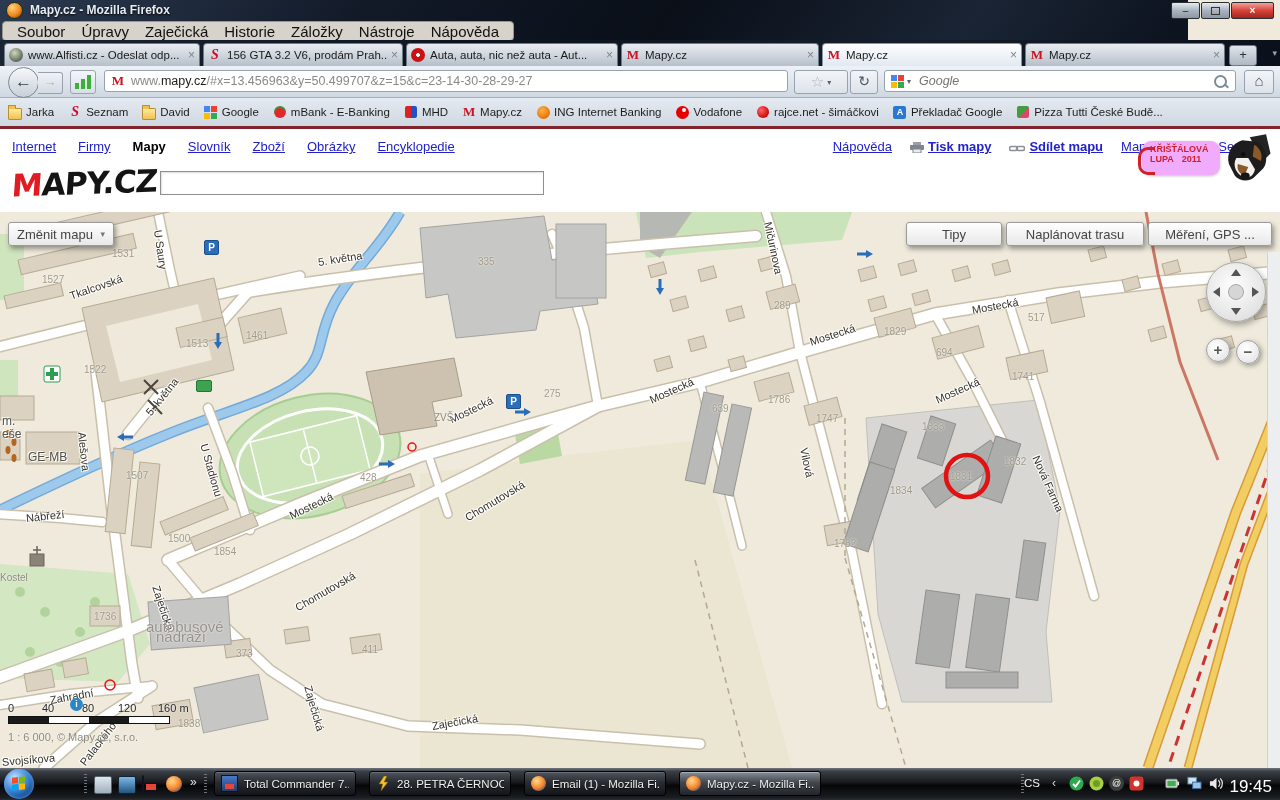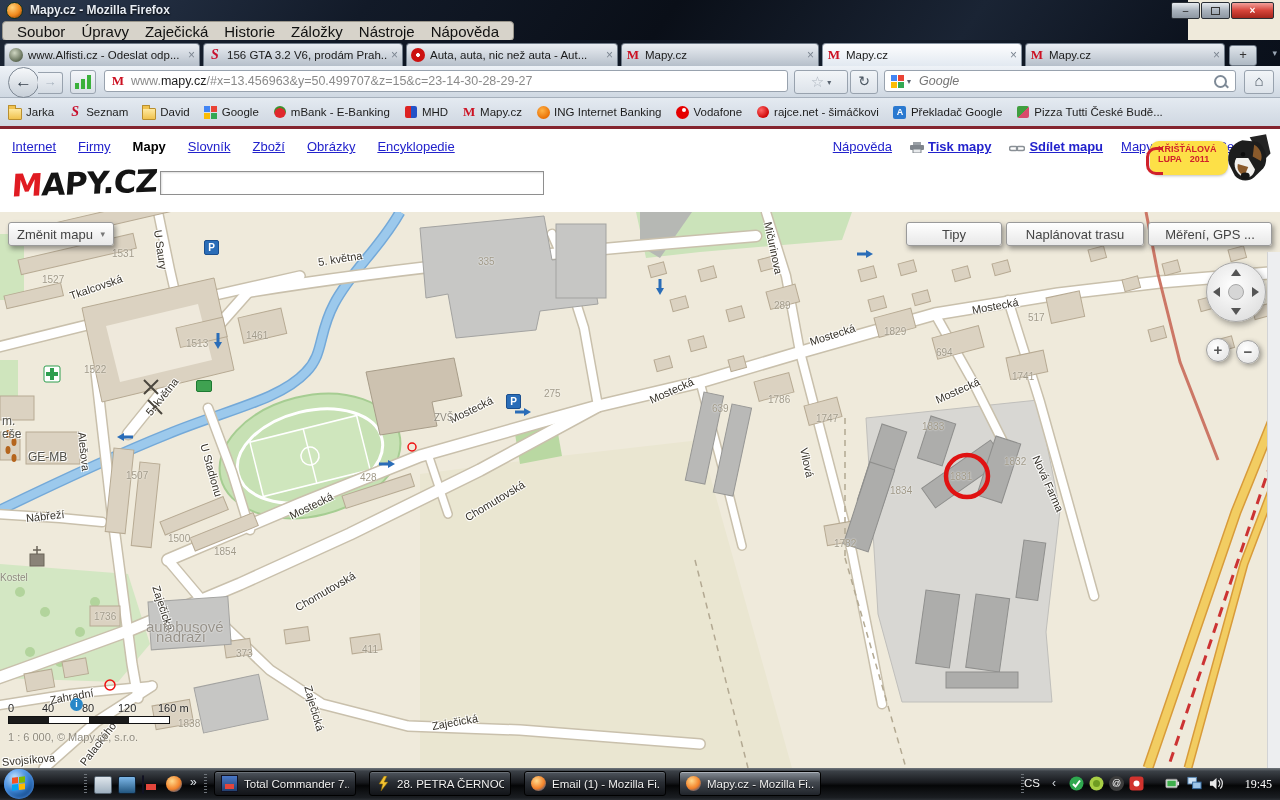--- a/index.html
+++ b/index.html
@@ -111,21 +111,21 @@
   .searchrow{position:absolute;left:0;top:30px;width:1280px;height:54px;}
   .mapylogo{position:absolute;left:12px;top:6px;font-size:31px;font-weight:800;letter-spacing:-1px;
     transform:skewX(-6deg) rotate(-2deg);font-family:"DejaVu Sans",sans-serif;}
   .logo-m{color:#e01b22;}
   .logo-rest{color:#141414;}
   .map-search{position:absolute;left:160px;top:12px;width:374px;height:20px;border:1px solid #8f8f8f;
     padding:1px 4px;font-size:13px;outline:none;box-shadow:inset 1px 1px 2px #ddd;font-family:"Liberation Sans",sans-serif;}
   .searchbtn{position:absolute;left:543px;top:10px;width:145px;height:27px;background:linear-gradient(#fdfdfd,#dcdcdc);
     border:1px solid #8a8a8a;border-radius:2px;font-size:13px;color:#222;text-align:center;line-height:25px;}
   .award{position:absolute;right:8px;top:-28px;width:130px;height:56px;}
-  .award-bubble{position:absolute;left:8px;top:10px;width:78px;height:34px;background:#fde047;border-radius:9px;
+  .award-bubble{position:absolute;left:0;top:10px;width:78px;height:34px;background:#f0abfc;border-radius:9px;
     box-shadow:0 1px 3px rgba(0,0,0,.25);padding:3px 4px 0 8px;box-sizing:border-box;}
   .award-bubble::before{content:"";position:absolute;left:-4px;top:6px;width:14px;height:22px;border:3px solid #d0202a;
     border-right:none;border-radius:10px 0 0 10px;}
   .aw1{font-size:9px;font-weight:bold;color:#d0202a;letter-spacing:0;}
   .aw2{font-size:9px;font-weight:bold;color:#d0202a;}
   .aw2 .yr{margin-left:8px;color:#d0202a;}
 
   
   .map{position:absolute;left:0;top:83px;width:1280px;height:556px;background:#efeadb;overflow:hidden;}
   .map svg{position:absolute;left:0;top:0;}
@@ -202,21 +202,21 @@
   .tbi{width:15px;height:15px;flex:0 0 auto;}
   .tbi-floppy{background:linear-gradient(#4a78c8,#23406e);border:1px solid #112;position:relative;}
   .tbi-floppy::after{content:"";position:absolute;left:3px;top:8px;width:9px;height:5px;background:#e4463c;}
   .tbi-bolt{position:relative;}
   .tbi-ff{border-radius:50%;background:radial-gradient(circle at 38% 32%,#ffd98c,#f3822a 55%,#1c4d8f 90%);}
   .tray{position:absolute;right:0;top:0;height:32px;}
   .tray-lang{position:absolute;right:240px;top:9px;color:#f2f2f2;font-size:11.5px;}
   .tray-chev{position:absolute;right:224px;top:8px;color:#cfd4d9;font-size:12px;}
   .trayic{position:absolute;top:8px;width:15px;height:15px;}
   .tray-at{border-radius:50%;background:#3c3c3c;color:#fff;font-size:9px;text-align:center;line-height:15px;}
-  .tray-time{position:absolute;right:8px;top:9px;color:#fff;font-size:12px;font-family:Liberation Serif, serif;}
+  .tray-time{position:absolute;right:8px;top:9px;color:#fff;font-size:17px;}
 </style>
 </head>
 <body>
 
 <div class="screen">
 
   <div class="chrome-top">
     <div class="titlebar">
       <span class="ff-badge"></span>
       <span class="tb-title">Mapy.cz - Mozilla Firefox</span>

